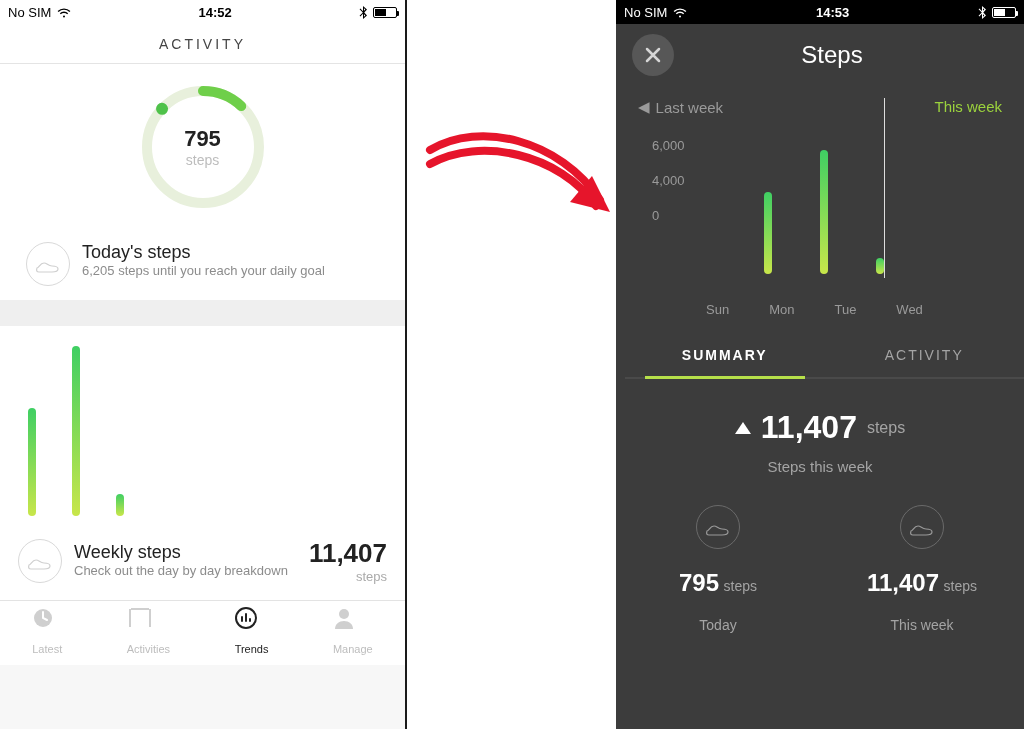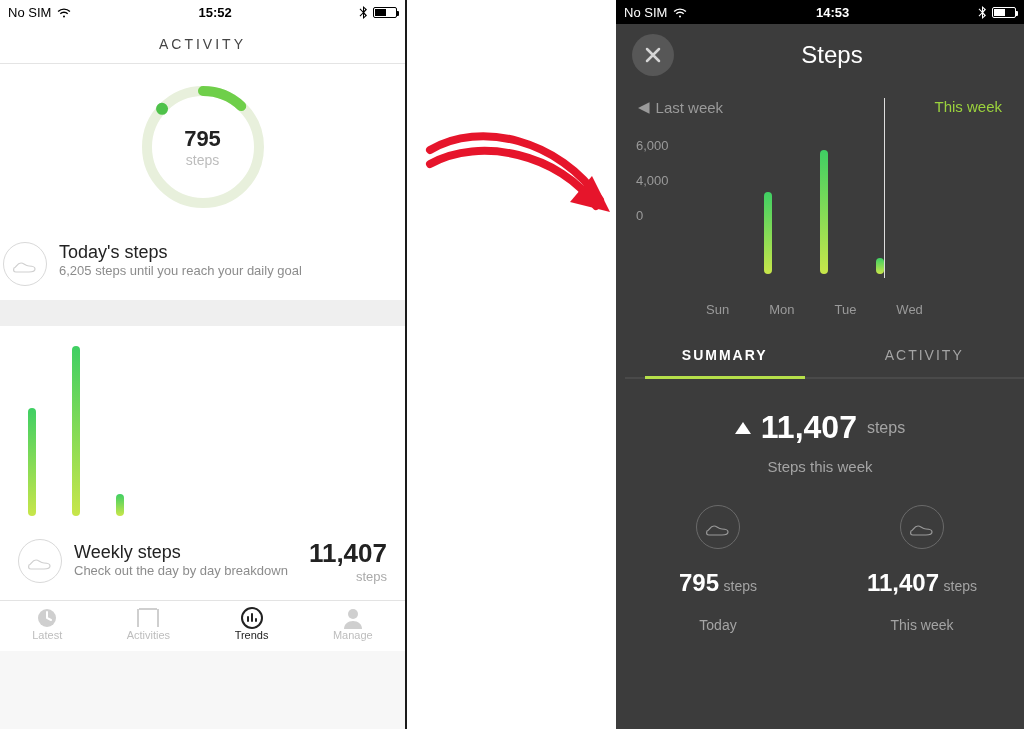--- a/index.html
+++ b/index.html
@@ -25,39 +25,39 @@
   
   .l-header { height: 40px; display: flex; align-items: center; justify-content: center; font-size: 14px; letter-spacing: 3px; color: #444; border-bottom: 1px solid #e4e4e4; background:#fff; }
 
   .ring-card { background: #fff; padding: 18px 0 16px; display: flex; justify-content: center; }
   .ring { position: relative; width: 130px; height: 130px; }
   .ring svg { transform: rotate(-90deg); }
   .ring-text { position: absolute; inset: 0; display: flex; flex-direction: column; align-items: center; justify-content: center; }
   .ring-text .num { font-weight: 700; font-size: 22px; color: #222; }
   .ring-text .lbl { font-size: 14px; color: #bdbdbd; }
 
-  .item-card { background: #fff; padding: 14px 3px; display: flex; align-items: flex-start; gap: 12px; }
+  .item-card { background: #fff; padding: 14px 26px; display: flex; align-items: flex-start; gap: 12px; }
   .shoe-circle { width: 44px; height: 44px; border: 1px solid #d9d9d9; border-radius: 50%; display:flex; align-items:center; justify-content:center; color:#c8c8c8; flex:0 0 44px; }
   .shoe-circle.dark { border-color:#6a6a6a; color:#9a9a9a; }
   .item-title { font-size: 18px; color: #222; }
   .item-sub { font-size: 13px; color: #8c8c8c; line-height: 1.3; }
   .gap-grey { height: 26px; background: #efefef; }
 
   .mini-chart { background:#fff; padding-top: 20px; padding-left: 28px; padding-bottom: 10px; }
   .mini-chart .bars { display:flex; align-items:flex-end; gap: 36px; height: 170px; }
   .mini-chart .bar { width: 8px; border-radius: 4px; background: linear-gradient(180deg, #3fcf63 0%, #c8e64a 100%); }
 
   .weekly-row { background:#fff; display:flex; align-items:center; gap:12px; padding: 12px 18px 16px; border-bottom:1px solid #e3e3e3; }
   .weekly-text { flex:1; }
   .weekly-num { text-align:right; }
   .weekly-num .big { font-size:26px; font-weight:600; color:#222; }
   .weekly-num .sml { font-size:13px; color:#aaa; }
 
   .tabbar { background:#fff; display:flex; justify-content:space-around; align-items:center; padding: 6px 0 10px; }
-  .tabbar .tab { display:flex; flex-direction:column; align-items:center; gap:0; font-size:11px; color:#bdbdbd; }
+  .tabbar .tab { display:flex; flex-direction:column; align-items:flex-start; gap:14px; font-size:11px; color:#bdbdbd; }
   .tabbar .tab.active { color:#222; }
   .tabbar svg { display:block; }
 
   
   .r-header { height: 62px; display:flex; align-items:center; padding: 0 16px; gap: 24px; }
   .close-btn { width: 42px; height:42px; border-radius:50%; background:#575757; color:#d6d6d6; display:flex; align-items:center; justify-content:center; font-size:22px; }
   .r-title { flex:1; text-align:center; color:#fff; font-size:24px; margin-left:-42px; }
 
   .week-nav { display:flex; justify-content:space-between; padding: 12px 22px 8px; color:#9a9a9a; font-size:15px; }
   .week-nav .thisweek { color:#9bd23d; }
@@ -102,21 +102,21 @@
 
   <div class="statusbar light">
     <div class="sb-left">
       <span>No SIM</span>
       <span class="wifi-icon">
         <svg width="14" height="11" viewBox="0 0 14 11">
             <path d="M7 10.5a1 1 0 100-2 1 1 0 000 2zM3.8 7.3a4.5 4.5 0 016.4 0l1-1a6 6 0 00-8.4 0l1 1zM1.6 5.1a7.6 7.6 0 0110.8 0l1-1a9 9 0 00-12.8 0l1 1z" fill="currentColor"></path>
           </svg>
       </span>
     </div>
-    <span style="font-weight:600;">15:52</span>
+    <span style="font-weight:600;">14:52</span>
     <div class="sb-right">
       <span class="bt-icon">
         <svg width="8" height="13" viewBox="0 0 8 13">
             <path d="M4 0v5.3L1.3 2.6.6 3.3 3.8 6.5.6 9.7l.7.7L4 7.7V13l4-3.5L5.3 6.5 8 3.5 4 0zm1 2.3L6.3 3.5 5 4.7V2.3zm0 8.4V8.3l1.3 1.2L5 10.7z" fill="currentColor"></path>
           </svg>
       </span>
       <span class="battery">
           <span class="fill"></span>
         </span>
     </div>
@@ -257,21 +257,21 @@
       <span>Last week</span>
     </div>
     <div class="thisweek">This week</div>
   </div>
 
   <div class="chart-area">
     <div class="chart-overlay">
 
       <div class="wed-line" style="left:248px; top:-30px; height:180px;"></div>
 
-      <div style="position:absolute; left:0; top:0; right:0;">
+      <div style="position:absolute; left:16px; top:0; right:0;">
         <div class="grid-row">
             <div class="ytick">6,000</div>
           </div>
         <div class="grid-row">
             <div class="ytick">4,000</div>
           </div>
         <div class="grid-row">
             <div class="ytick">0</div>
           </div>
       </div>

